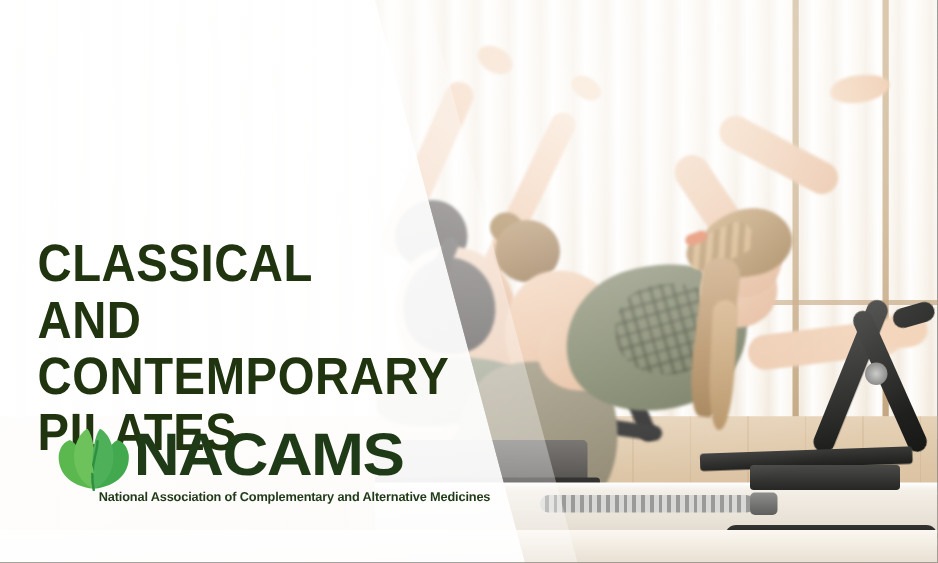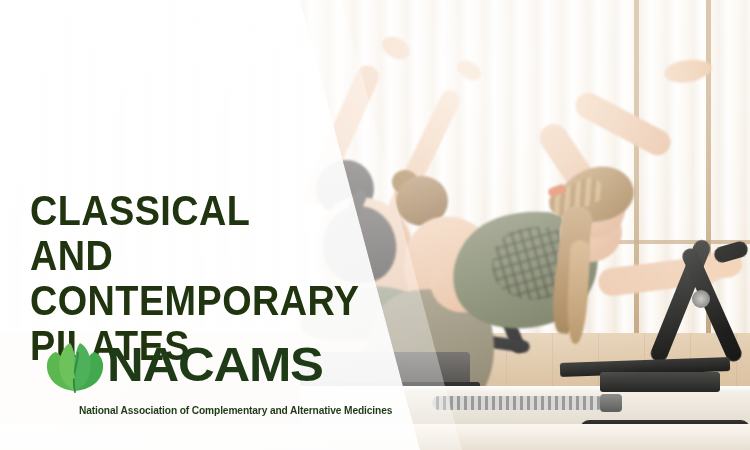--- a/index.html
+++ b/index.html
@@ -274,21 +274,21 @@
     color:#1f3a17;
     font-size:48px;
     font-weight:700;
     letter-spacing:-1.2px;
     line-height:52px;
     transform:scaleX(1.06);
     transform-origin:left center;
   }
 
   .tagline {
-    position:absolute; left:2px; top:64px;
+    position:absolute; left:2px; top:52px;
     width:248px;
     color:#1f3a17;
     font-size:10.2px;
     font-weight:700;
     letter-spacing:-.12px;
     white-space:nowrap;
     padding-left:32px;
   }
 </style>
 </head>

